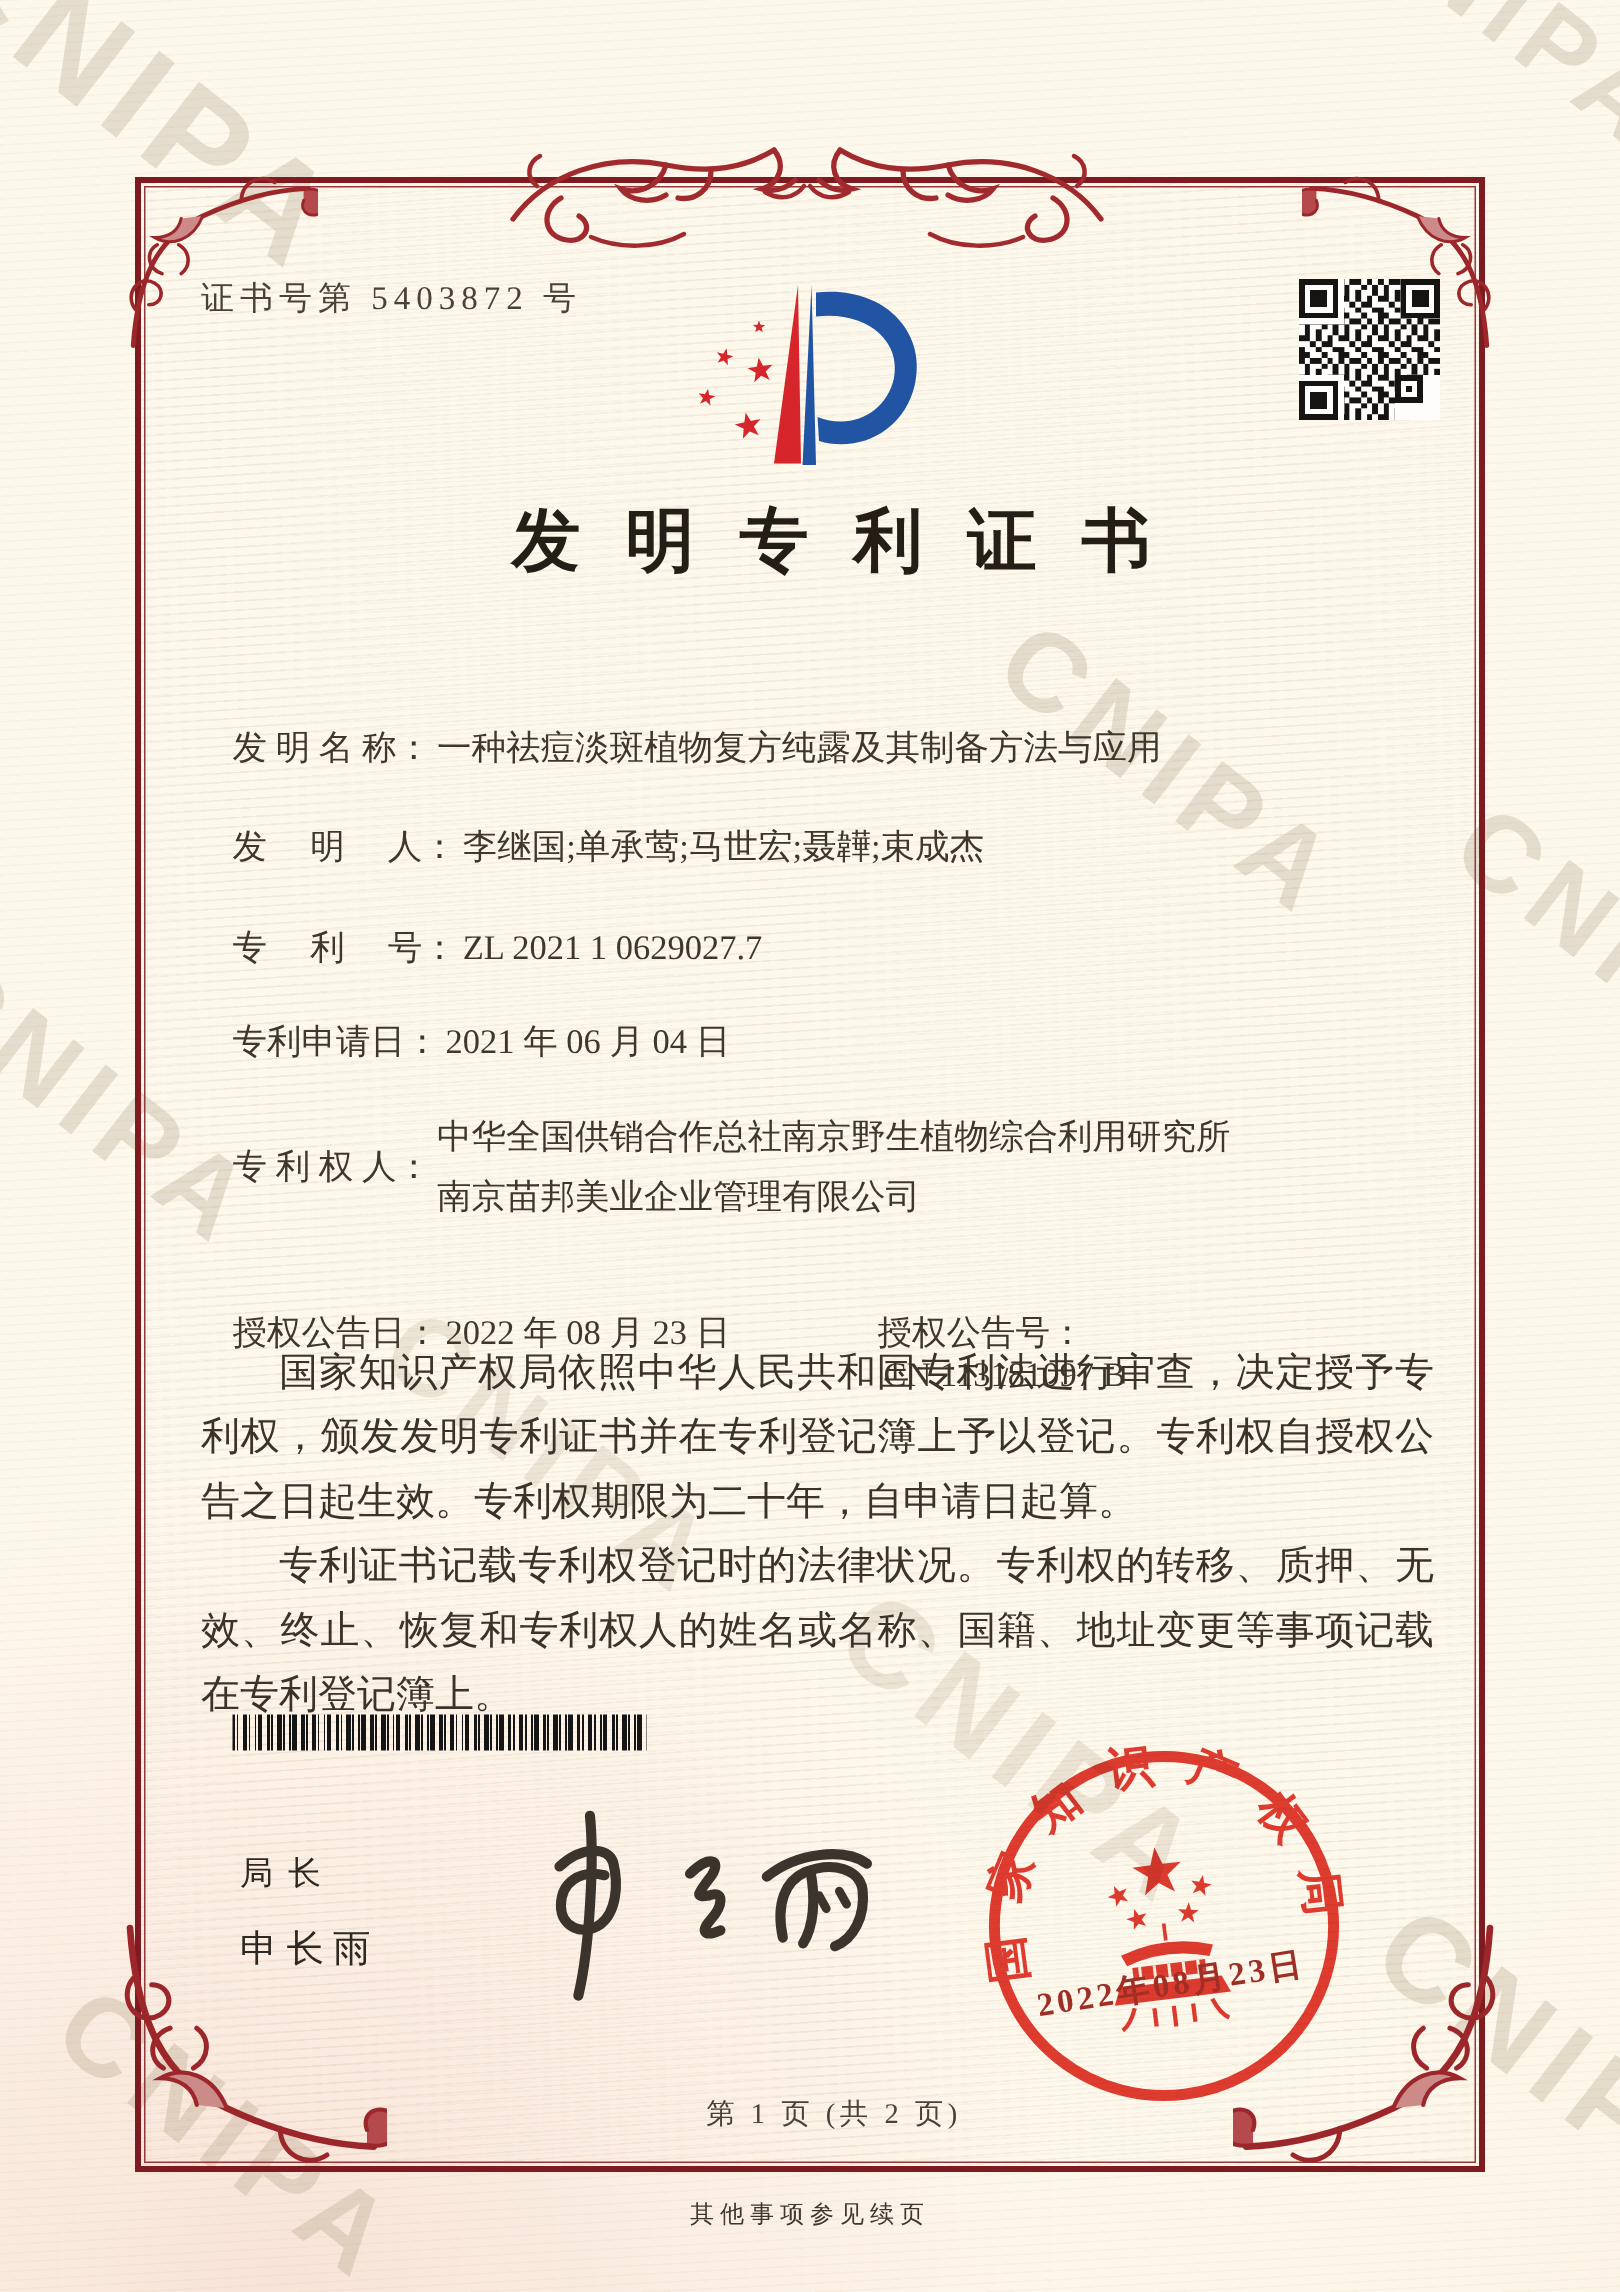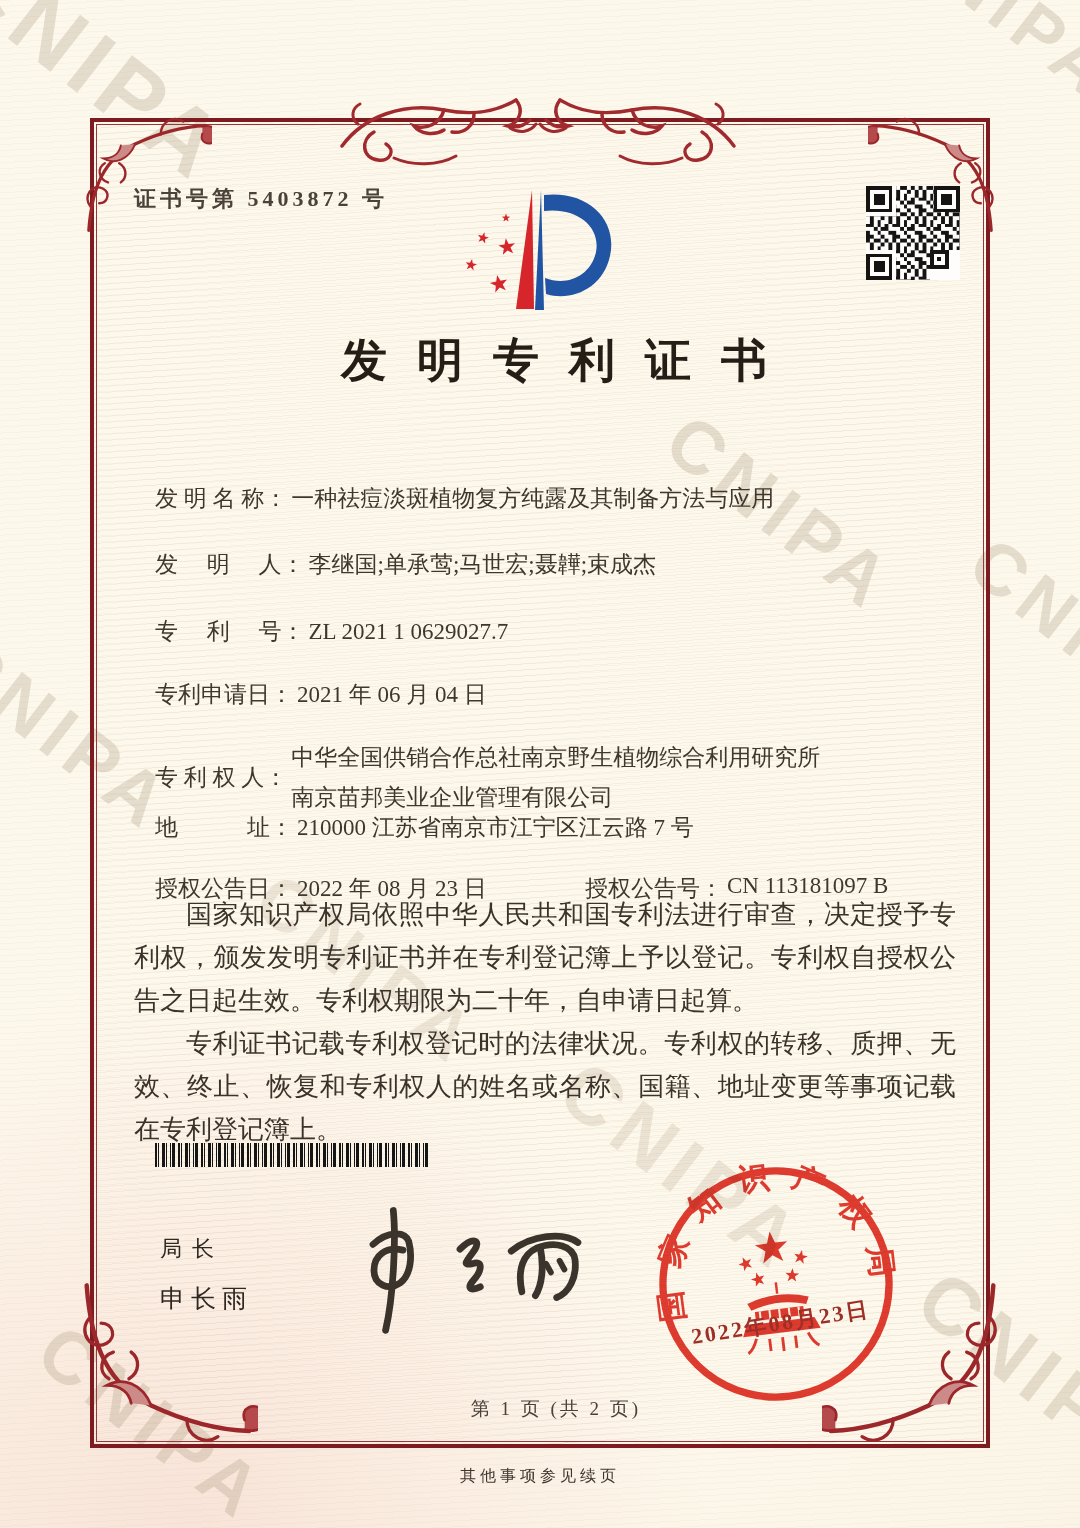--- a/index.html
+++ b/index.html
@@ -15,33 +15,33 @@
     background:repeating-linear-gradient(177deg, rgba(196,162,126,.07) 0 1px, rgba(255,255,255,0) 1px 6px);}
   
   .frame{position:absolute;left:90px;top:118px;width:900px;height:1330px;box-sizing:border-box;
     border:4px solid #7d1b20;
     background:repeating-linear-gradient(176deg, rgba(190,150,118,.10) 0 1px, rgba(255,255,255,0) 1px 6px);}
   .frame::before{content:"";position:absolute;inset:2px;border:1.5px solid #93383b;pointer-events:none;}
   
   .wm{position:absolute;font-family:"Liberation Sans","DejaVu Sans",sans-serif;font-weight:bold;
     color:rgba(171,156,129,.30);transform:rotate(38deg);letter-spacing:8px;white-space:nowrap;pointer-events:none;}
   
-  .cert-no{position:absolute;left:134px;top:184px;font-size:22px;color:#4a4238;letter-spacing:4px;font-weight:bold;}
+  .cert-no{position:absolute;left:134px;top:184px;font-size:22px;color:#4a4238;letter-spacing:4px;}
   .logo{position:absolute;left:440px;top:182px;width:235px;height:132px;}
   .qr{position:absolute;left:866px;top:186px;width:94px;height:94px;}
   .title{position:absolute;left:90px;top:330px;width:928px;text-align:center;
     font-size:46px;font-weight:bold;color:#241e16;letter-spacing:30px;text-indent:30px;}
   
   .row{position:absolute;left:155px;width:800px;font-size:23px;color:#3f372c;display:flex;align-items:center;margin-top:25px;}
   .row .lab{white-space:pre;flex:none;}
   .row .val{margin-left:4px;}
   .val2{margin-top:9px;}
   .r-name{top:458px}.r-inv{top:524px}.r-pno{top:591px}.r-fdate{top:654px}
   .r-holder{top:717px}.r-addr{top:787px}.r-grant{top:848px}
-  .grant-no{position:absolute;left:430px;top:0;display:flex;}
+  .grant-no{position:absolute;left:430px;top:0;display:flex;flex-direction:column;}
   
   .paras{position:absolute;left:134px;top:893px;width:822px;font-size:26px;line-height:43px;
     color:#3b332a;text-align:justify;}
   .paras p{margin:0;text-indent:2em;}
   
   .barcode{position:absolute;left:155px;top:1143px;width:276px;height:24px;
     background-image:repeating-linear-gradient(90deg,
       #151515 0 2px, transparent 2px 3px,
       #151515 3px 4px, transparent 4px 7px,
       #151515 7px 10px, transparent 10px 11px,
@@ -188,24 +188,20 @@
   <div class="row r-fdate">
     <span class="lab">专利申请日：</span>
     <span class="val">2021 年 06 月 04 日</span>
   </div>
   <div class="row r-holder">
     <span class="lab">专 利 权 人：</span>
     <span class="val">
       <div>中华全国供销合作总社南京野生植物综合利用研究所</div>
       <div class="val2">南京苗邦美业企业管理有限公司</div>
     </span>
-  </div>
-  <div class="row r-addr">
-    <span class="lab">地　　　址：</span>
-    <span class="val">210000  江苏省南京市江宁区江云路 7 号</span>
   </div>
   <div class="row r-grant">
     <span class="lab">授权公告日：</span>
     <span class="val">2022 年 08 月 23 日</span>
     <span class="grant-no">
       <span class="lab">授权公告号：</span>
       <span class="val">CN 113181097 B</span>
     </span>
   </div>
 

